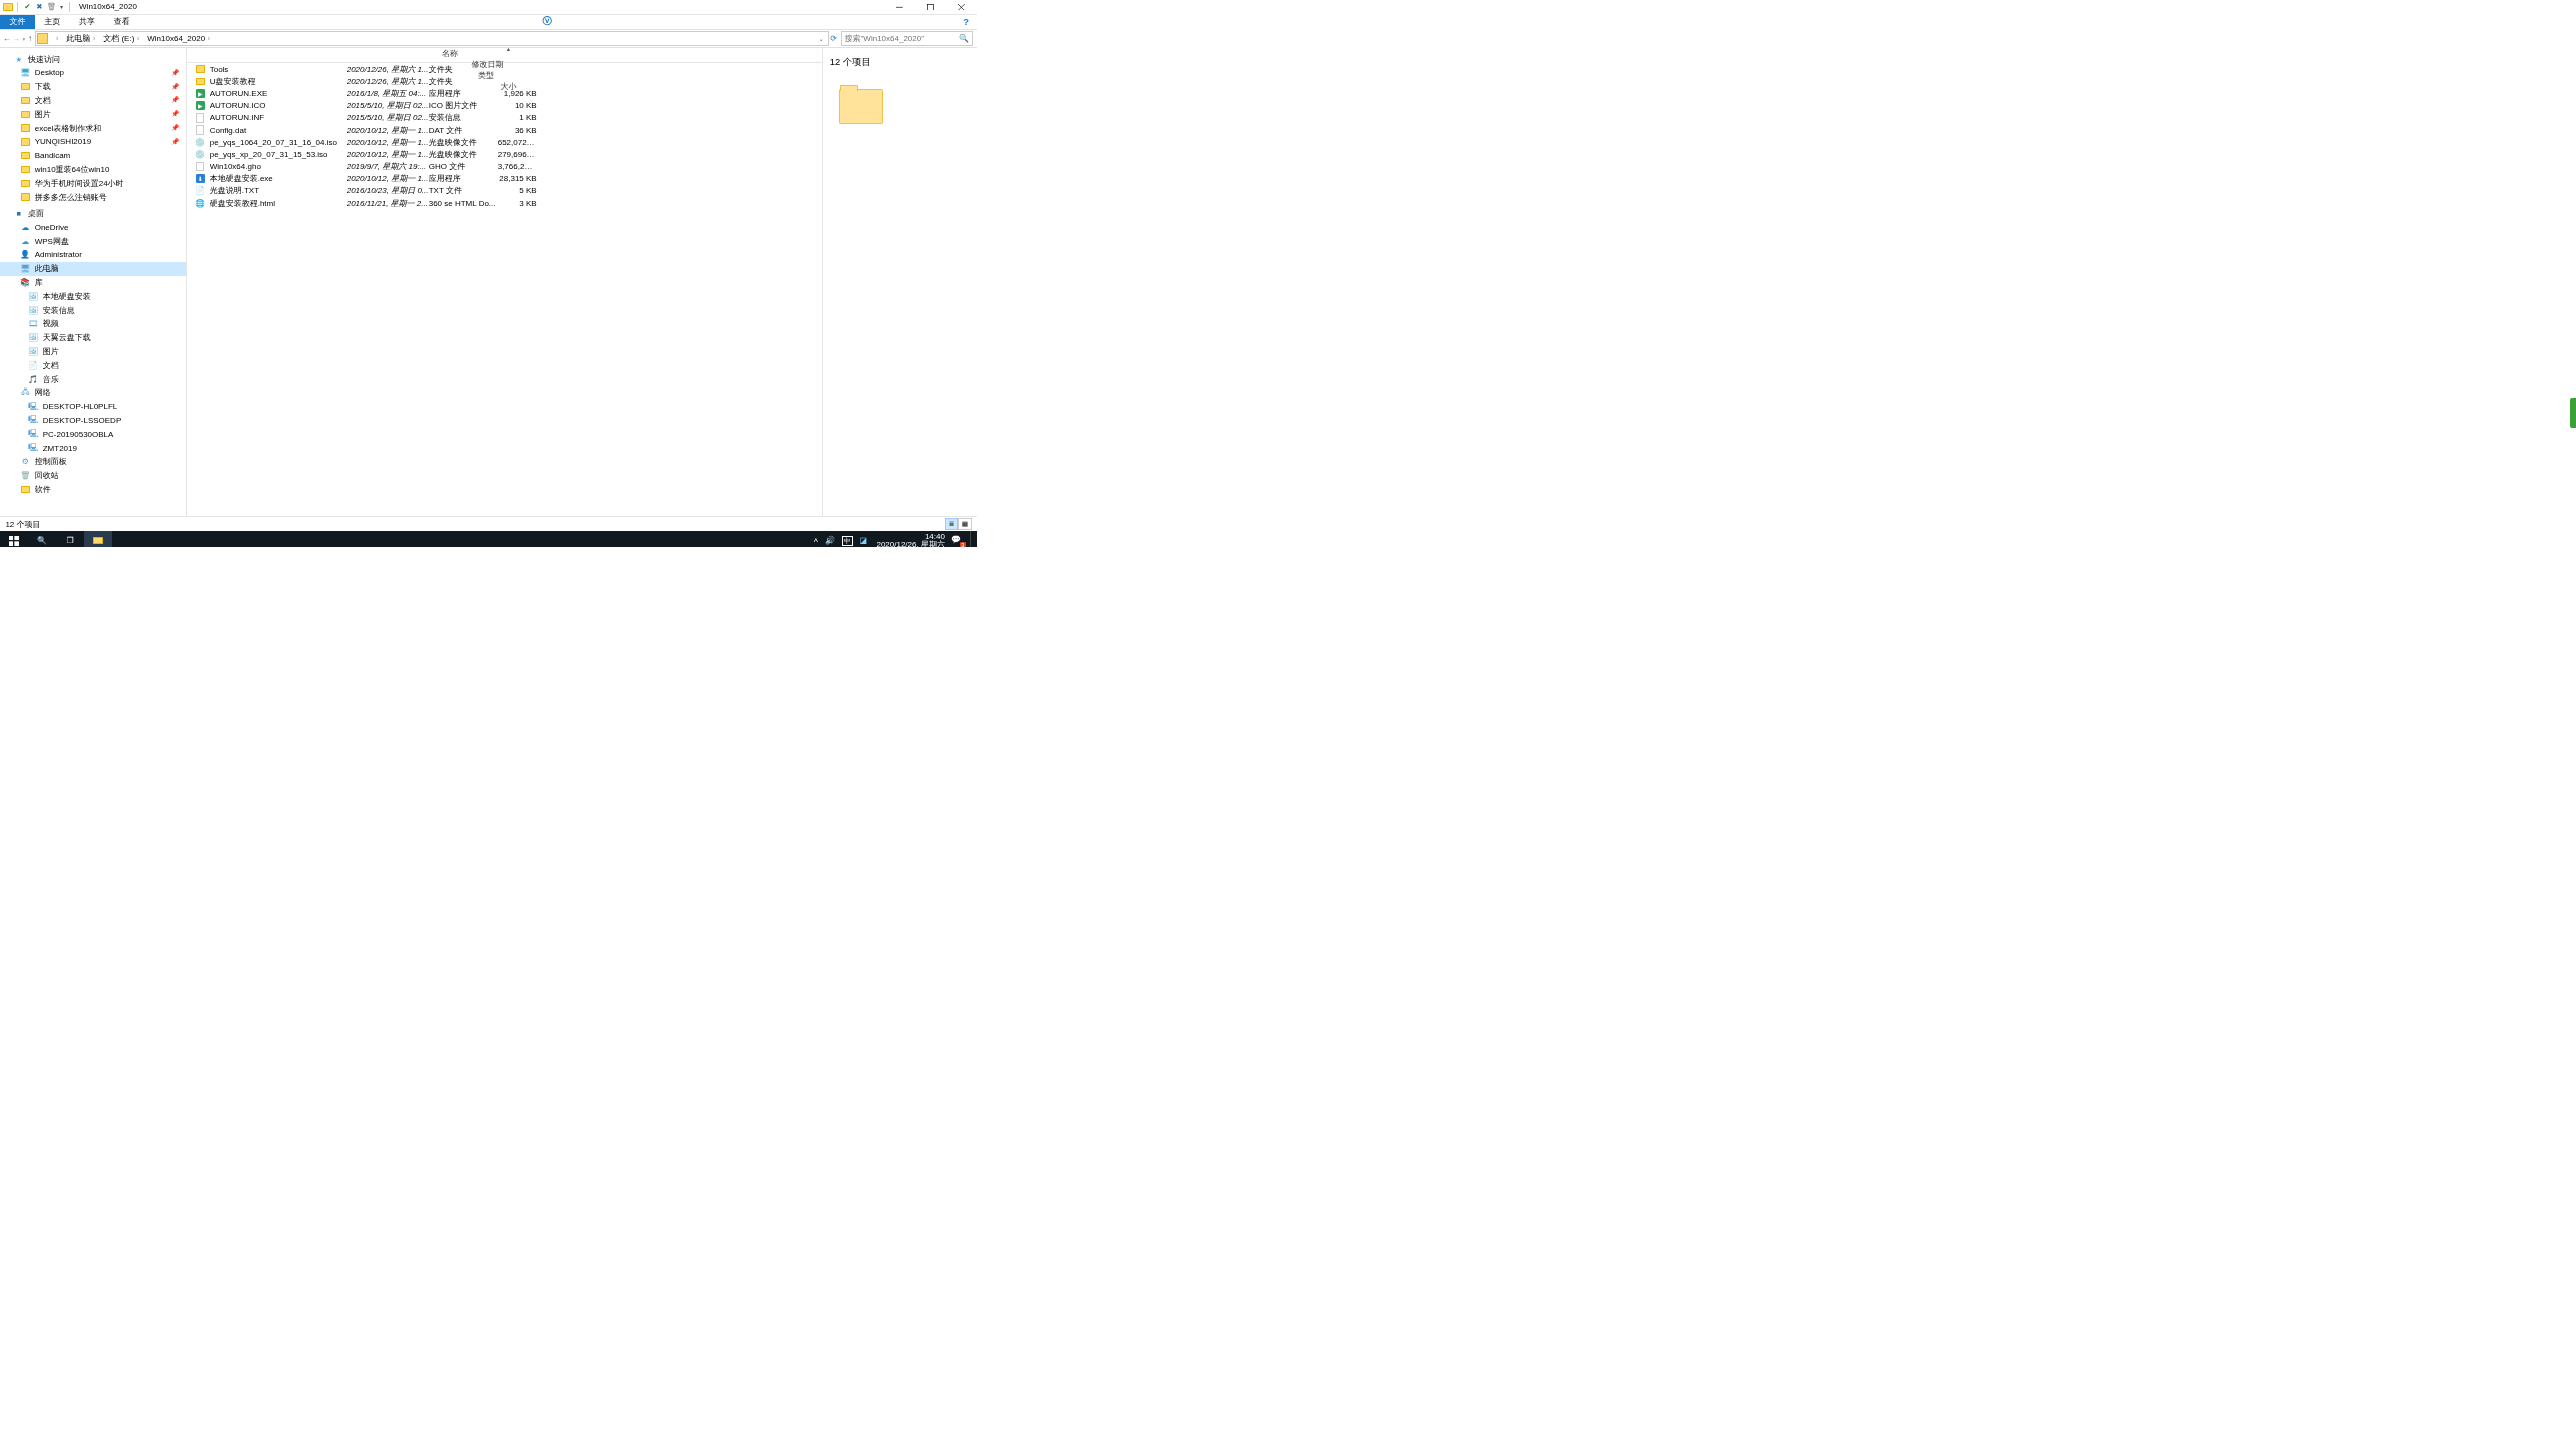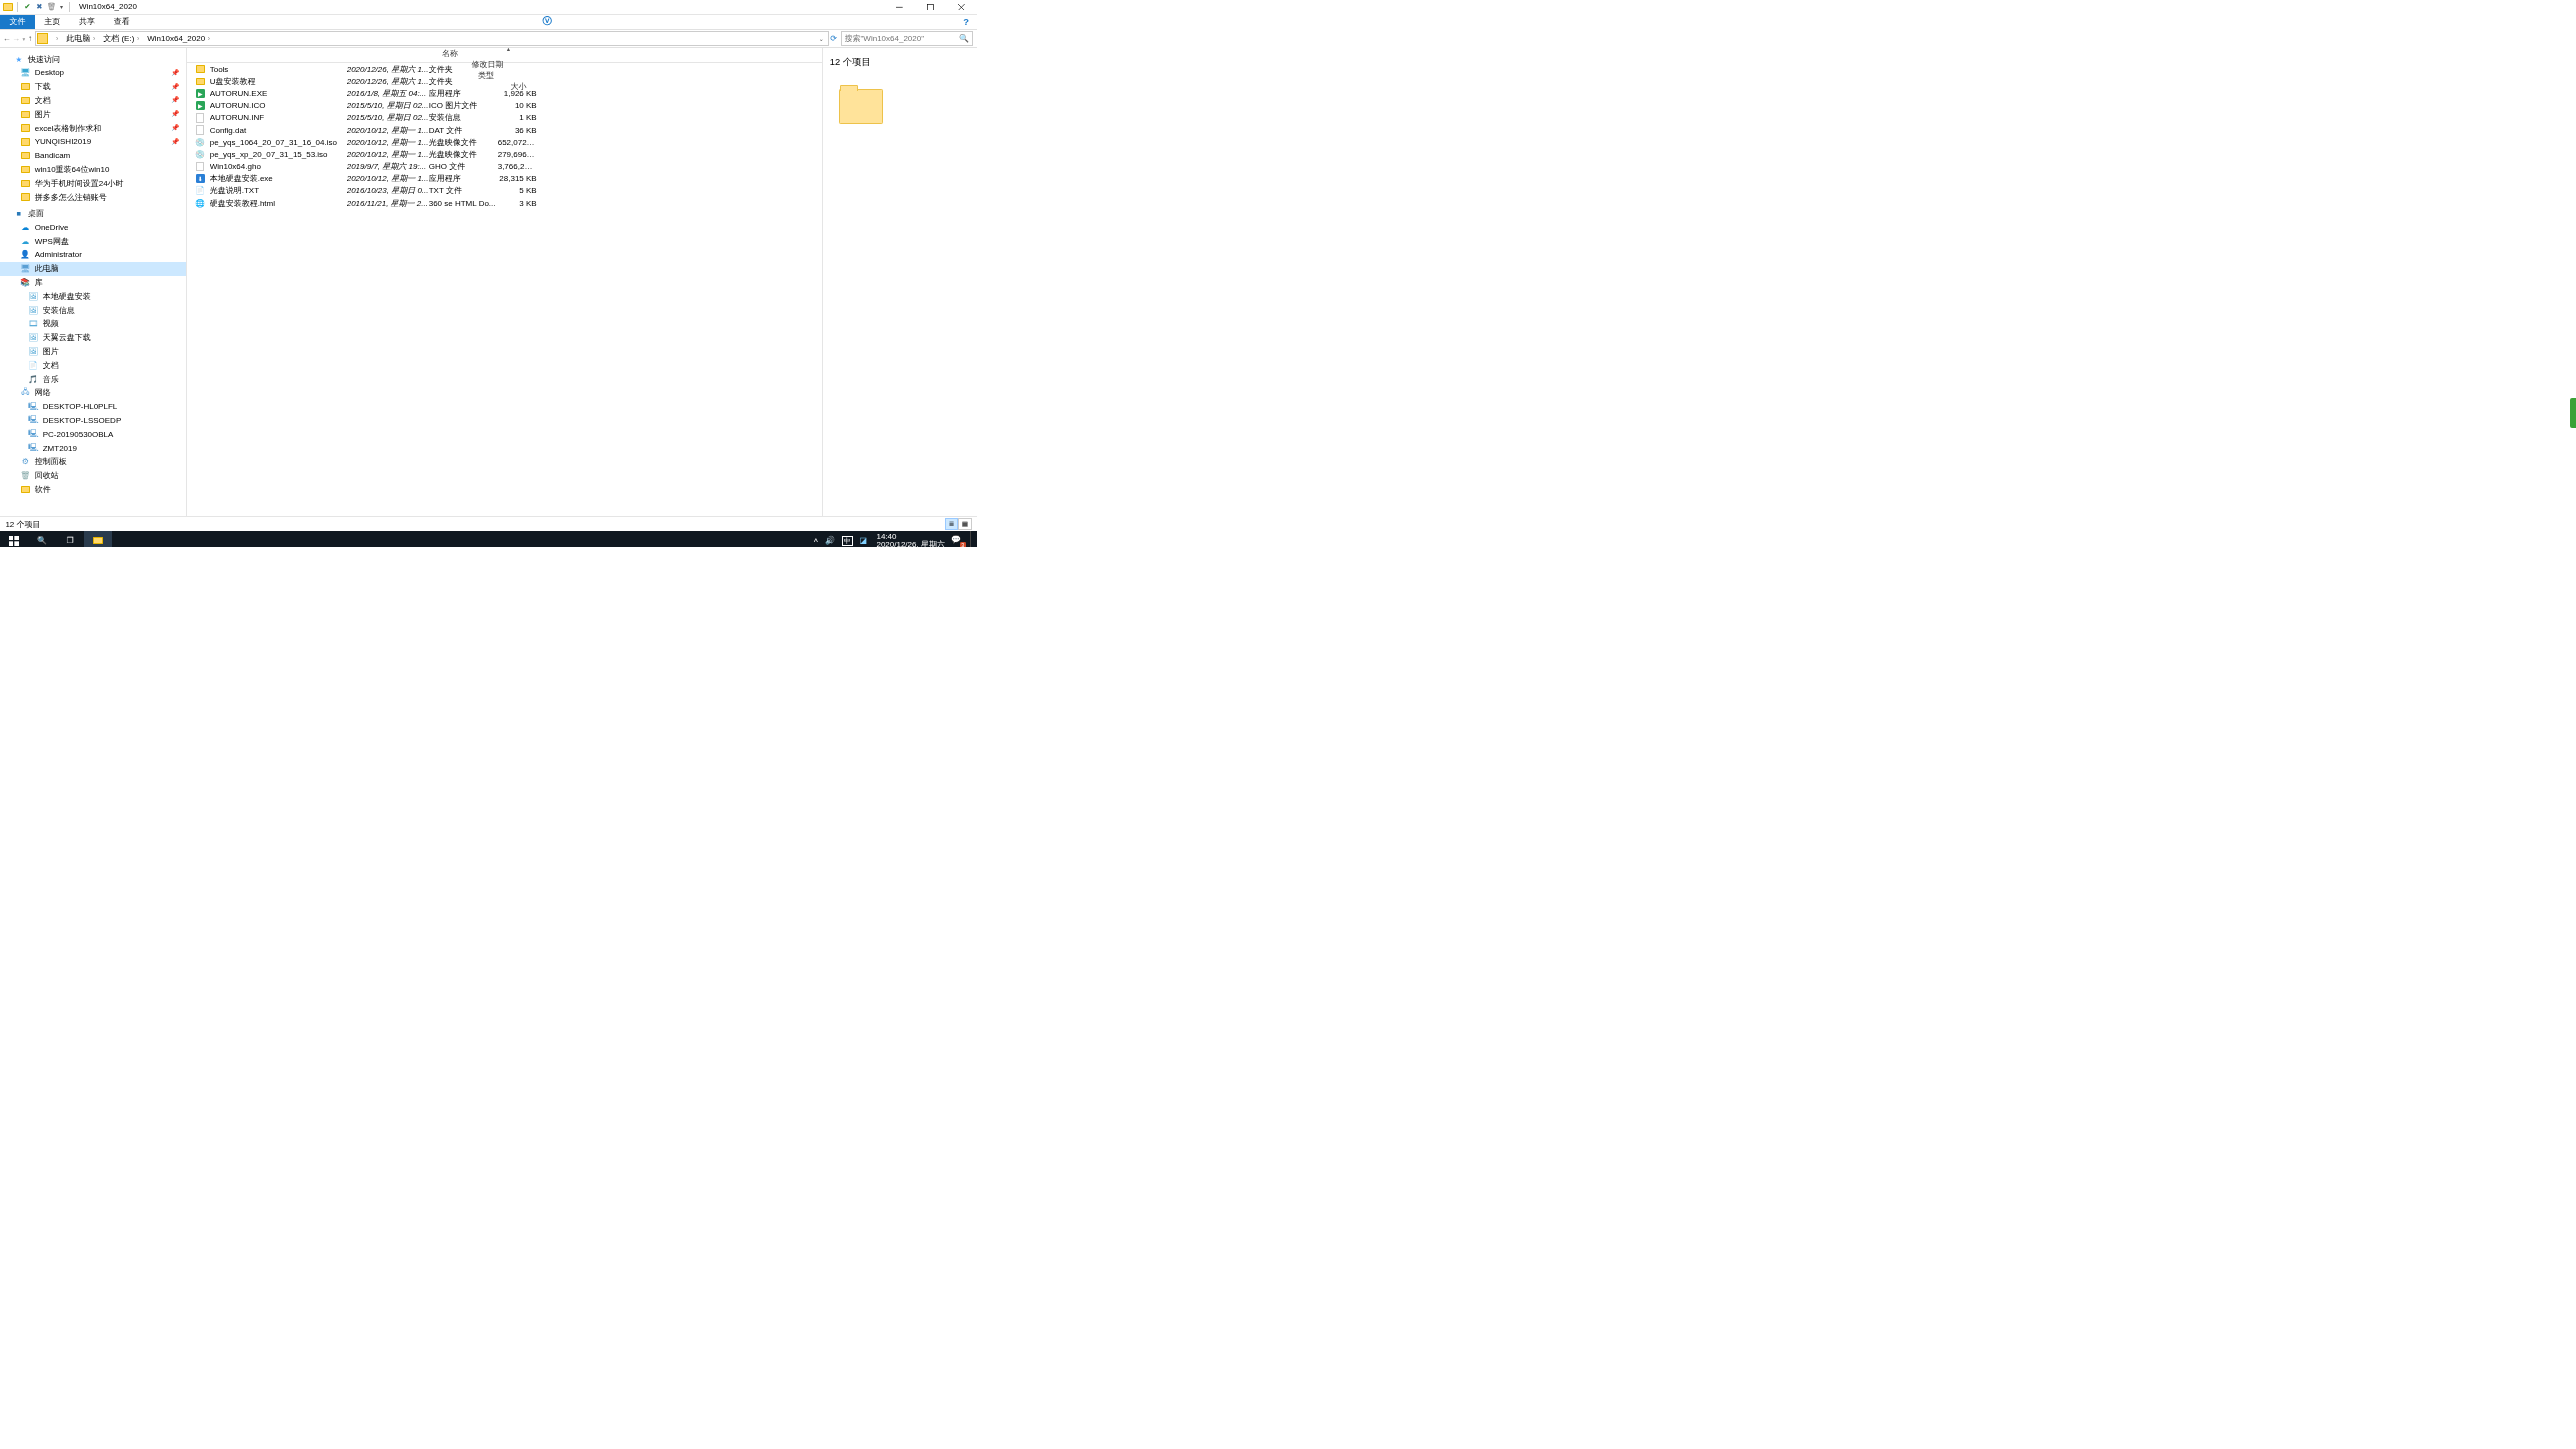--- a/index.html
+++ b/index.html
@@ -40,21 +40,21 @@
 .pin{margin-left:auto;margin-right:6.7px;color:#888;font-size:6.7px;}
 .ico-folder{width:9.4px;height:7.4px;background:#ffd86b;border:0.7px solid #e5b400;border-radius:0.7px;}
 .ico-star{color:#4aa3ff;}
 .content{flex:1;display:flex;}
 .filelist{flex:1;overflow:auto;}
 .cols{height:14.8px;display:flex;align-items:center;border-bottom:0.7px solid #e5e5e5;color:#333;padding-left:8px;flex-direction:column;}
 .col{padding:0 4px;font-size:8px;position:relative;}
 .col.name{width:141px;}
 .col.date{width:82px;}
 .col.type{width:69px;}
-.col.size{width:44px;text-align:right;}
+.col.size{width:44px;text-align:center;}
 .col .sort{position:absolute;top:-2px;left:50%;transform:translateX(-50%);font-size:5.4px;color:#555;}
 .colborder{border-right:0.7px solid #e5e5e5;height:12px;}
 .row{height:12.2px;display:flex;align-items:center;padding-left:8px;}
 .row .rico{width:10.7px;height:10.7px;margin-right:4px;display:flex;align-items:center;justify-content:center;}
 .cell{font-size:8px;overflow:hidden;text-overflow:ellipsis;white-space:nowrap;}
 .cell.name{width:137px;}
 .cell.date{width:82px;color:#000;font-style:italic;}
 .cell.type{width:69px;color:#000;}
 .cell.size{width:39px;text-align:right;color:#000;}
 .preview{width:155px;border-left:0.7px solid #e5e5e5;padding:8px 6.7px;}
@@ -62,21 +62,21 @@
 .preview .big-folder{width:44px;height:35px;background:#ffe39a;border:0.7px solid #edc24a;border-radius:1.3px;margin-left:9.4px;position:relative;}
 .preview .big-folder:before{content:"";position:absolute;top:-5.4px;left:0;width:16px;height:5.4px;background:#ffe39a;border:0.7px solid #edc24a;border-bottom:none;border-radius:1.3px 1.3px 0 0;}
 .status{height:14.8px;border-top:0.7px solid #e5e5e5;display:flex;align-items:center;padding:0 5.4px;font-size:8px;}
 .status .views{margin-left:auto;display:flex;gap:0;}
 .status .vbtn{width:13.4px;height:12px;border:0.7px solid #ccc;display:flex;align-items:center;justify-content:center;font-size:6.7px;}
 .status .vbtn.active{background:#cce8ff;border-color:#99c9ff;}
 .taskbar{height:20px;background:#101820;display:flex;align-items:center;}
 .taskbar .tbtn{width:28px;height:20px;display:flex;align-items:center;justify-content:center;color:#fff;}
 .taskbar .tbtn.active{background:#2a3b4d;border-bottom:1.3px solid #76b9ed;}
 .tray{margin-left:auto;display:flex;align-items:center;color:#fff;gap:6.7px;padding-right:2.7px;}
-.tray .clock{text-align:left;line-height:8px;font-size:7.4px;margin-left:2.7px;}
+.tray .clock{text-align:right;line-height:8px;font-size:7.4px;margin-left:2.7px;}
 .tray .ime{border:0.7px solid #fff;padding:0 1.3px;font-size:6.7px;line-height:8px;}
 .tray-icon{font-size:8px;}
 .notif{width:12px;height:12px;position:relative;color:#fff;}
 .notif .badge{position:absolute;bottom:-1.3px;right:-2px;background:#d04828;color:#fff;font-size:5.4px;padding:0 1.3px;border-radius:1.3px;}
 .edge-tab{position:absolute;right:0;top:398px;width:6px;height:29.5px;background:#3aa136;border-radius:2px 0 0 2px;}
 svg{display:block;}
 </style>
 </head>
 <body>
 

